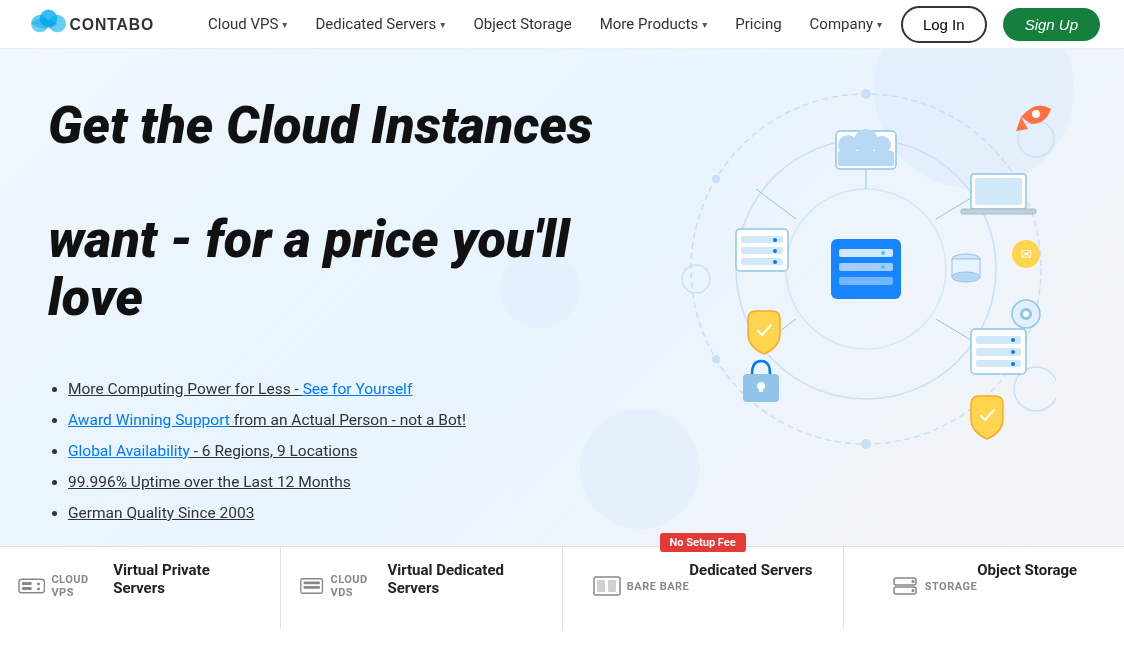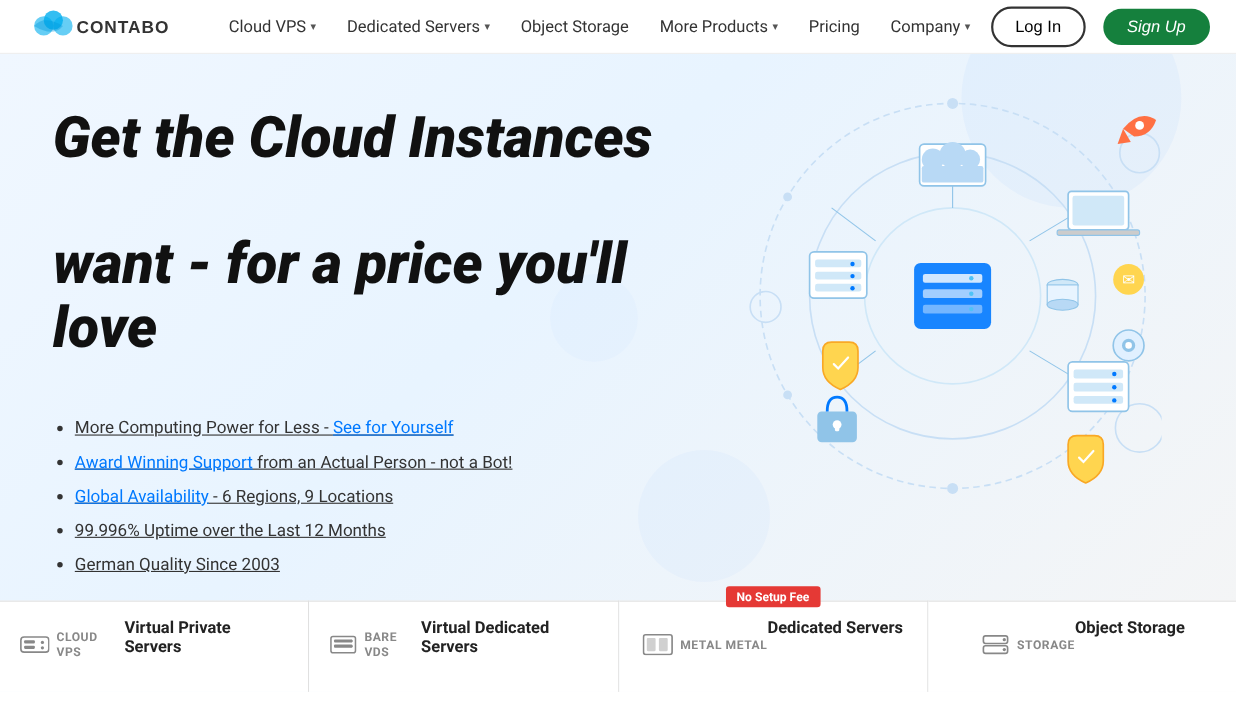--- a/index.html
+++ b/index.html
@@ -360,34 +360,34 @@
 
     <div class="card-item">
       <div class="card-category">
         <svg width="28" height="20" viewBox="0 0 28 20">
           <rect x="2" y="2" width="24" height="16" rx="2" fill="none" stroke="#888" stroke-width="1.5"></rect>
           <rect x="5" y="5" width="18" height="3" rx="1" fill="#888"></rect>
           <rect x="5" y="10" width="18" height="3" rx="1" fill="#888"></rect>
           <circle cx="22" cy="6.5" r="1.2" fill="#888"></circle>
           <circle cx="22" cy="11.5" r="1.2" fill="#888"></circle>
         </svg>
-        <span>BARE VDS</span>
+        <span>CLOUD VDS</span>
       </div>
       <div class="card-title">Virtual Dedicated Servers</div>
     </div>
 
     <div class="card-item">
       <div class="no-setup-badge">No Setup Fee</div>
       <div class="card-category">
         <svg width="28" height="20" viewBox="0 0 28 20">
           <rect x="1" y="1" width="26" height="18" rx="2" fill="none" stroke="#888" stroke-width="1.5"></rect>
           <rect x="4" y="4" width="8" height="12" rx="1" fill="#d0d0d0"></rect>
           <rect x="15" y="4" width="8" height="12" rx="1" fill="#d0d0d0"></rect>
         </svg>
-        <span>METAL METAL</span>
+        <span>BARE BARE</span>
       </div>
       <div class="card-title">Dedicated Servers</div>
     </div>
 
     <div class="card-item">
       <div class="card-category">
         <svg width="28" height="20" viewBox="0 0 28 20">
           <rect x="3" y="2" width="22" height="7" rx="2" fill="none" stroke="#888" stroke-width="1.5"></rect>
           <rect x="3" y="11" width="22" height="7" rx="2" fill="none" stroke="#888" stroke-width="1.5"></rect>
           <circle cx="22" cy="5.5" r="1.5" fill="#888"></circle>

